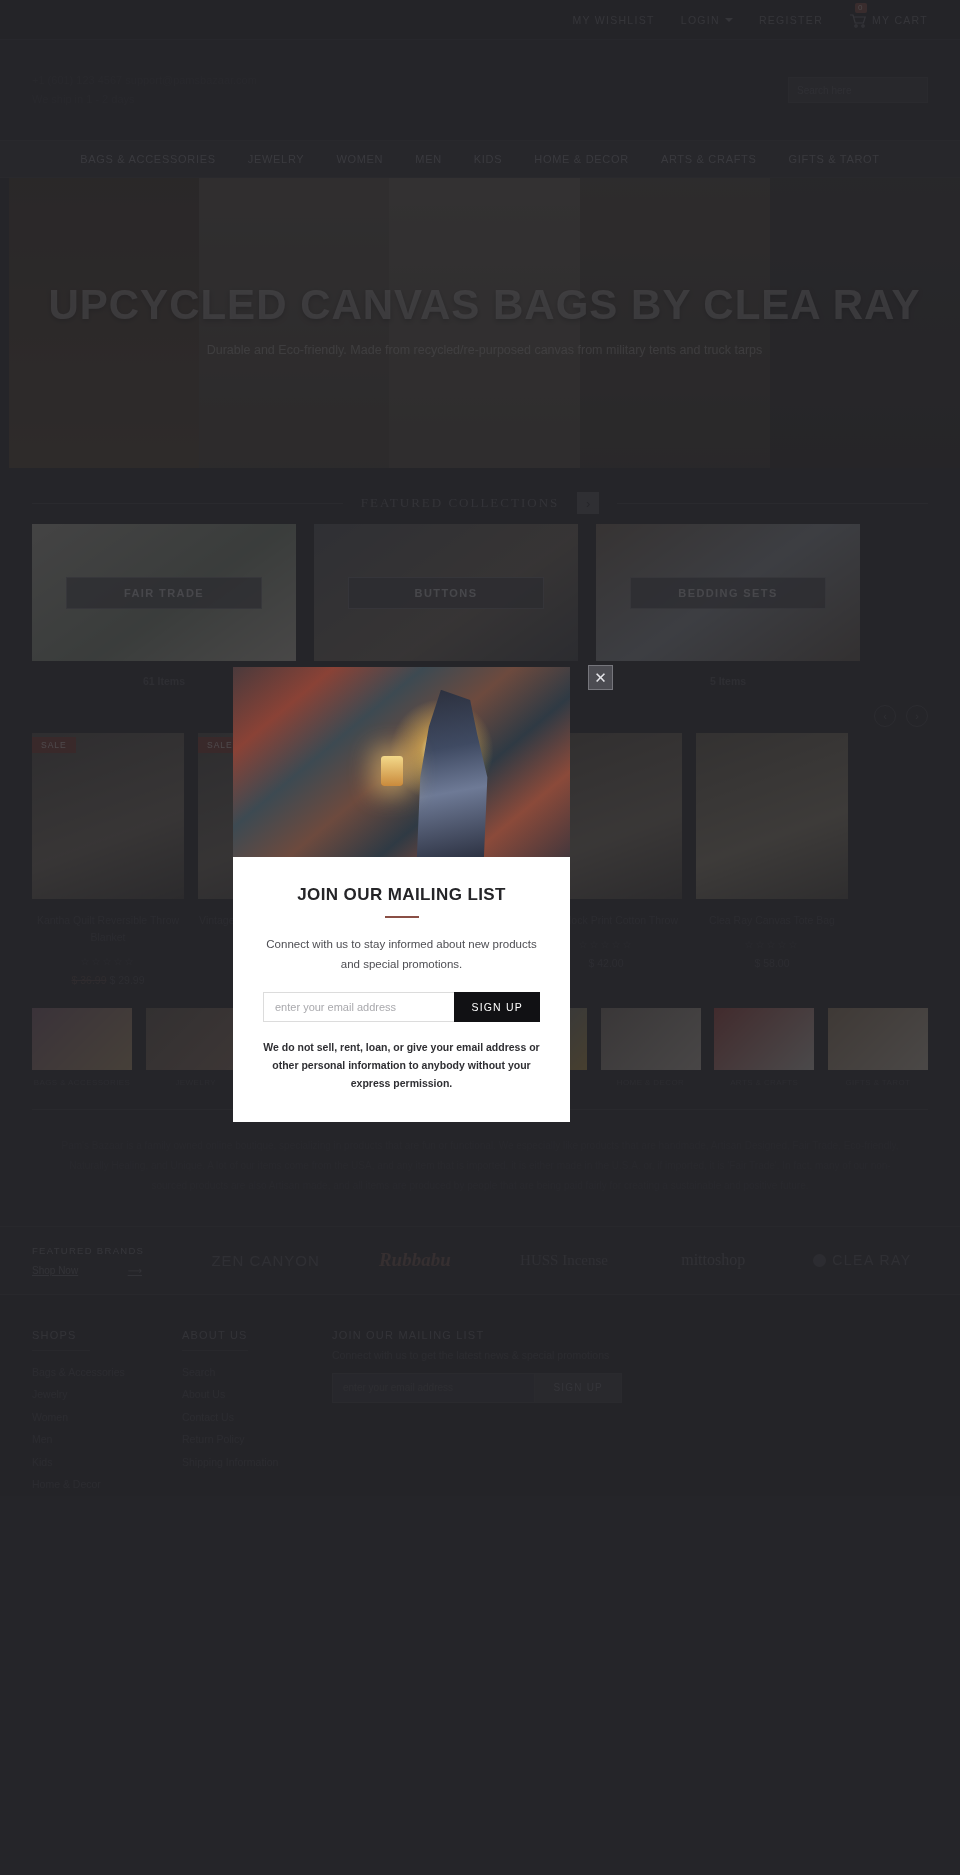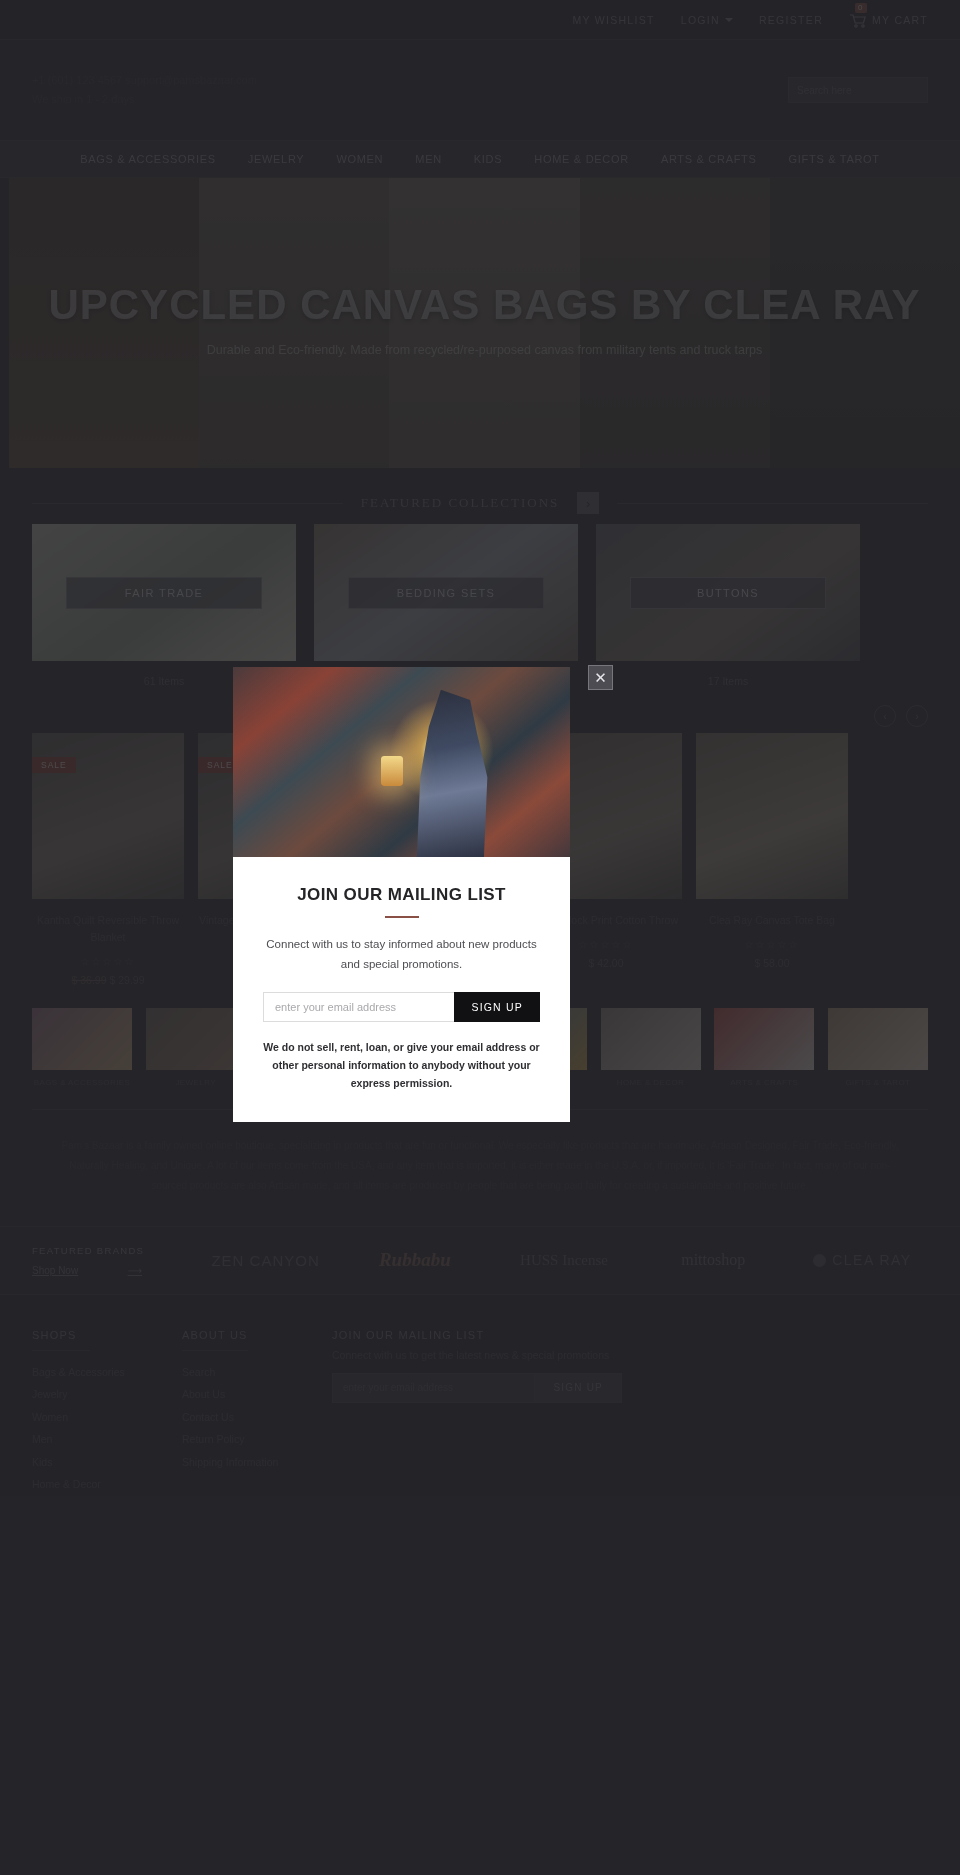--- a/index.html
+++ b/index.html
@@ -76,21 +76,21 @@
   
   .wrap { width: 896px; margin: 0 auto; }
   .sect-head { display: flex; align-items: center; gap: 18px; padding: 24px 0 10px; }
   .sect-head .line { flex: 1; height: 1px; background: #44444a; }
   .sect-head h2 { font-family: "Liberation Serif", serif; font-size: 13px; letter-spacing: 2px;
                   color: #6e6e75; text-align: center; line-height: 1.35; font-weight: normal; }
   .arrow-sq { width: 22px; height: 22px; background: #5a5a60; color: #2f2f34;
               display: flex; align-items: center; justify-content: center; font-size: 13px; }
 
   
-  .coll-row { display: flex; gap: 18px; }
+  .coll-row { display: flex; gap: 18px; font-weight: bold; }
   .coll { width: 264px; }
   .coll-img { height: 137px; position: relative; display: flex; align-items: center;
               justify-content: center; overflow: hidden; }
   .ci1 { background: linear-gradient(145deg,#b9b7ab,#8e9a87 55%,#cfcabb); }
   .ci2 { background: linear-gradient(145deg,#5d5f63,#7e7468 60%,#4d4f53); }
   .ci3 { background: linear-gradient(145deg,#7d6f61,#9aa0a6 50%,#6c6258); }
   .coll-label { position: relative; z-index: 2; background: rgba(74,74,80,0.72);
                 border: 1px solid rgba(160,160,166,0.5); color: #c6c6cb; font-size: 11px;
                 letter-spacing: 1.4px; padding: 9px 0; width: 196px; text-align: center; }
   .coll-count { text-align: center; font-size: 10.5px; color: #57575e; padding-top: 14px; }
@@ -101,21 +101,21 @@
   .circ { width: 22px; height: 22px; border: 1px solid #4b4b51; border-radius: 50%;
           color: #5e5e65; font-size: 11px; display: flex; align-items: center; justify-content: center; }
   .prod-row { display: flex; gap: 14px; }
   .prod { width: 152px; }
   .prod-img { height: 166px; position: relative; overflow: hidden; }
   .pi1{background:linear-gradient(160deg,#5a5550,#83796c 60%,#4e4a45);}
   .pi2{background:linear-gradient(160deg,#56534f,#7d7468 60%,#4b4844);}
   .pi3{background:linear-gradient(160deg,#6a6257,#918877 60%,#55504a);}
   .pi4{background:linear-gradient(160deg,#62594e,#8b8171 60%,#514c46);}
   .pi5{background:linear-gradient(160deg,#6f6758,#9b917c 60%,#5a554c);}
-  .sale-tag { position: absolute; top: 24px; left: 0; background: #8a3f38; color: #e2cfca;
+  .sale-tag { position: absolute; top: 4px; left: 0; background: #8a3f38; color: #e2cfca;
               font-size: 8.5px; letter-spacing: 1px; padding: 3px 9px; z-index: 2; }
   .prod-name { font-size: 10.5px; color: #4a4a51; line-height: 1.6; padding-top: 13px;
                text-align: center; }
   .stars { text-align: center; color: #4d4d54; font-size: 10px; letter-spacing: 2px; padding-top: 10px; }
   .price { text-align: center; padding-top: 7px; font-size: 10.5px; }
   .price .old { color: #5a4a48; text-decoration: line-through; }
   .price .now { color: #4f4f56; }
 
   
   .cats { display: flex; gap: 10px; padding-top: 22px; justify-content: space-between; }
@@ -274,30 +274,30 @@
     </div>
 
     <div class="coll-row">
       <div class="coll">
         <div class="coll-img ci1">
           <div class="coll-label">FAIR TRADE</div>
         </div>
         <div class="coll-count">61 Items</div>
       </div>
       <div class="coll">
+        <div class="coll-img ci2">
+          <div class="coll-label">BUTTONS</div>
+        </div>
+        <div class="coll-count">17 Items</div>
+      </div>
+      <div class="coll">
         <div class="coll-img ci3">
           <div class="coll-label">BEDDING SETS</div>
         </div>
         <div class="coll-count">5 Items</div>
-      </div>
-      <div class="coll">
-        <div class="coll-img ci2">
-          <div class="coll-label">BUTTONS</div>
-        </div>
-        <div class="coll-count">17 Items</div>
       </div>
     </div>
 
     <div class="prod-head">
       <div class="circ">‹</div>
       <div class="circ">›</div>
     </div>
 
     <div class="prod-row">
       <div class="prod">

